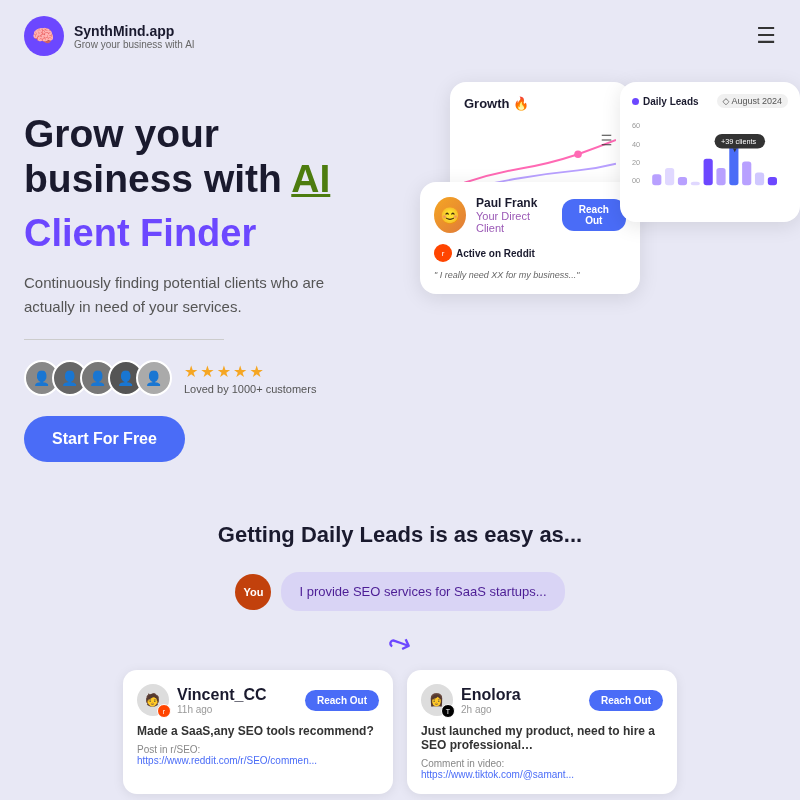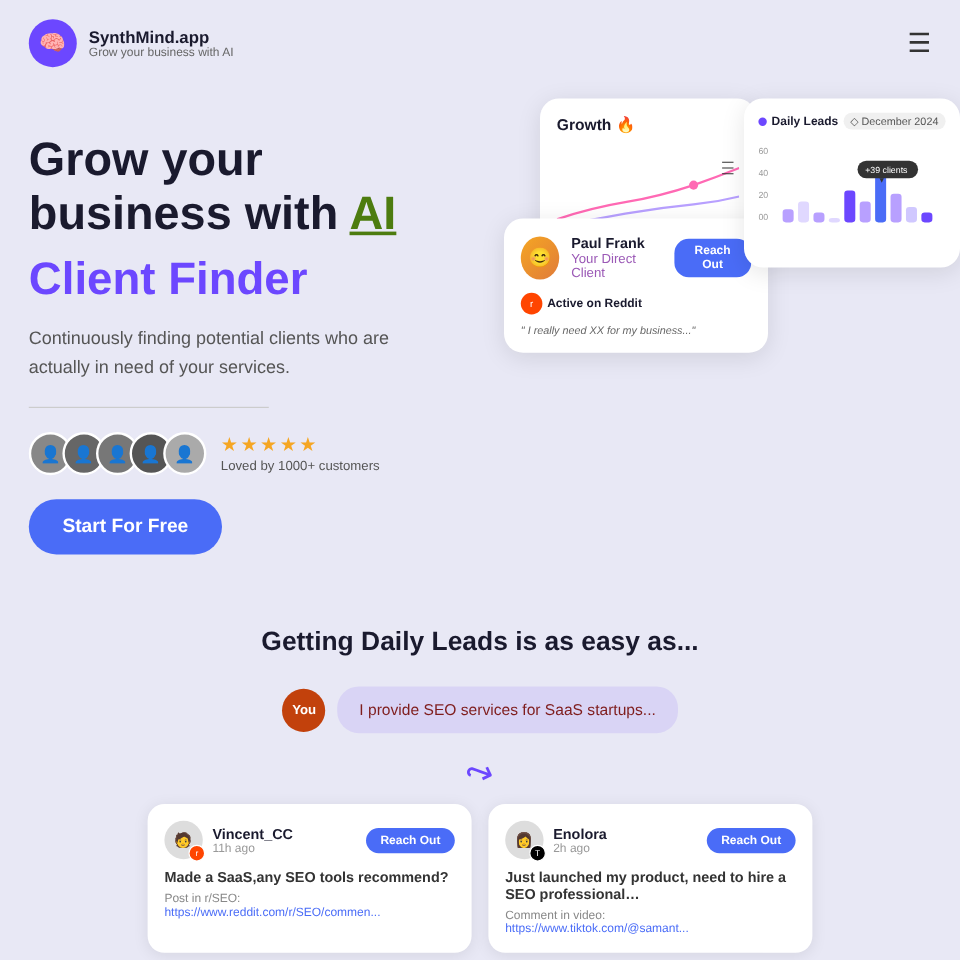--- a/index.html
+++ b/index.html
@@ -320,21 +320,21 @@
       justify-content: center;
       font-size: 11px;
       font-weight: 700;
       flex-shrink: 0;
     }
     .chat-bubble {
       background: #d9d4f5;
       border-radius: 18px;
       padding: 12px 18px;
       font-size: 13px;
-      color: #7f1d1d;
+      color: #4c1d95;
       max-width: 380px;
     }
 
     
     .arrow-area {
       display: flex;
       justify-content: center;
       margin-bottom: 10px;
     }
     .arrow-icon {
@@ -385,21 +385,21 @@
       align-items: center;
       justify-content: center;
       font-size: 7px;
       color: white;
       border: 1px solid white;
     }
     .tiktok-badge {
       background: #000;
     }
     .lead-name {
-      font-size: 12px;
+      font-size: 16px;
       font-weight: 700;
       color: #1a1a2e;
     }
     .lead-time {
       font-size: 10px;
       color: #999;
     }
     .reach-btn {
       background: #4a6cf7;
       color: white;
@@ -512,21 +512,21 @@
       </div>
       <p class="paul-quote">" I really need XX for my business..."</p>
     </div>
 
     <div class="leads-card">
       <div class="leads-card-header">
         <div class="leads-title">
           <div class="leads-dot"></div>
           <span>Daily Leads</span>
         </div>
-        <span class="leads-date">◇ December 2024</span>
+        <span class="leads-date">◇ August 2024</span>
       </div>
       <svg class="leads-chart" viewBox="0 0 170 95" xmlns="http://www.w3.org/2000/svg">
 
         <text x="0" y="12" font-size="8" fill="#999">60</text>
         <text x="0" y="32" font-size="8" fill="#999">40</text>
         <text x="0" y="52" font-size="8" fill="#999">20</text>
         <text x="0" y="72" font-size="8" fill="#999">00</text>
 
         <rect x="22" y="62" width="10" height="12" rx="3" fill="#b8a0ff"></rect>
         <rect x="36" y="55" width="10" height="19" rx="3" fill="#e0d8ff"></rect>

